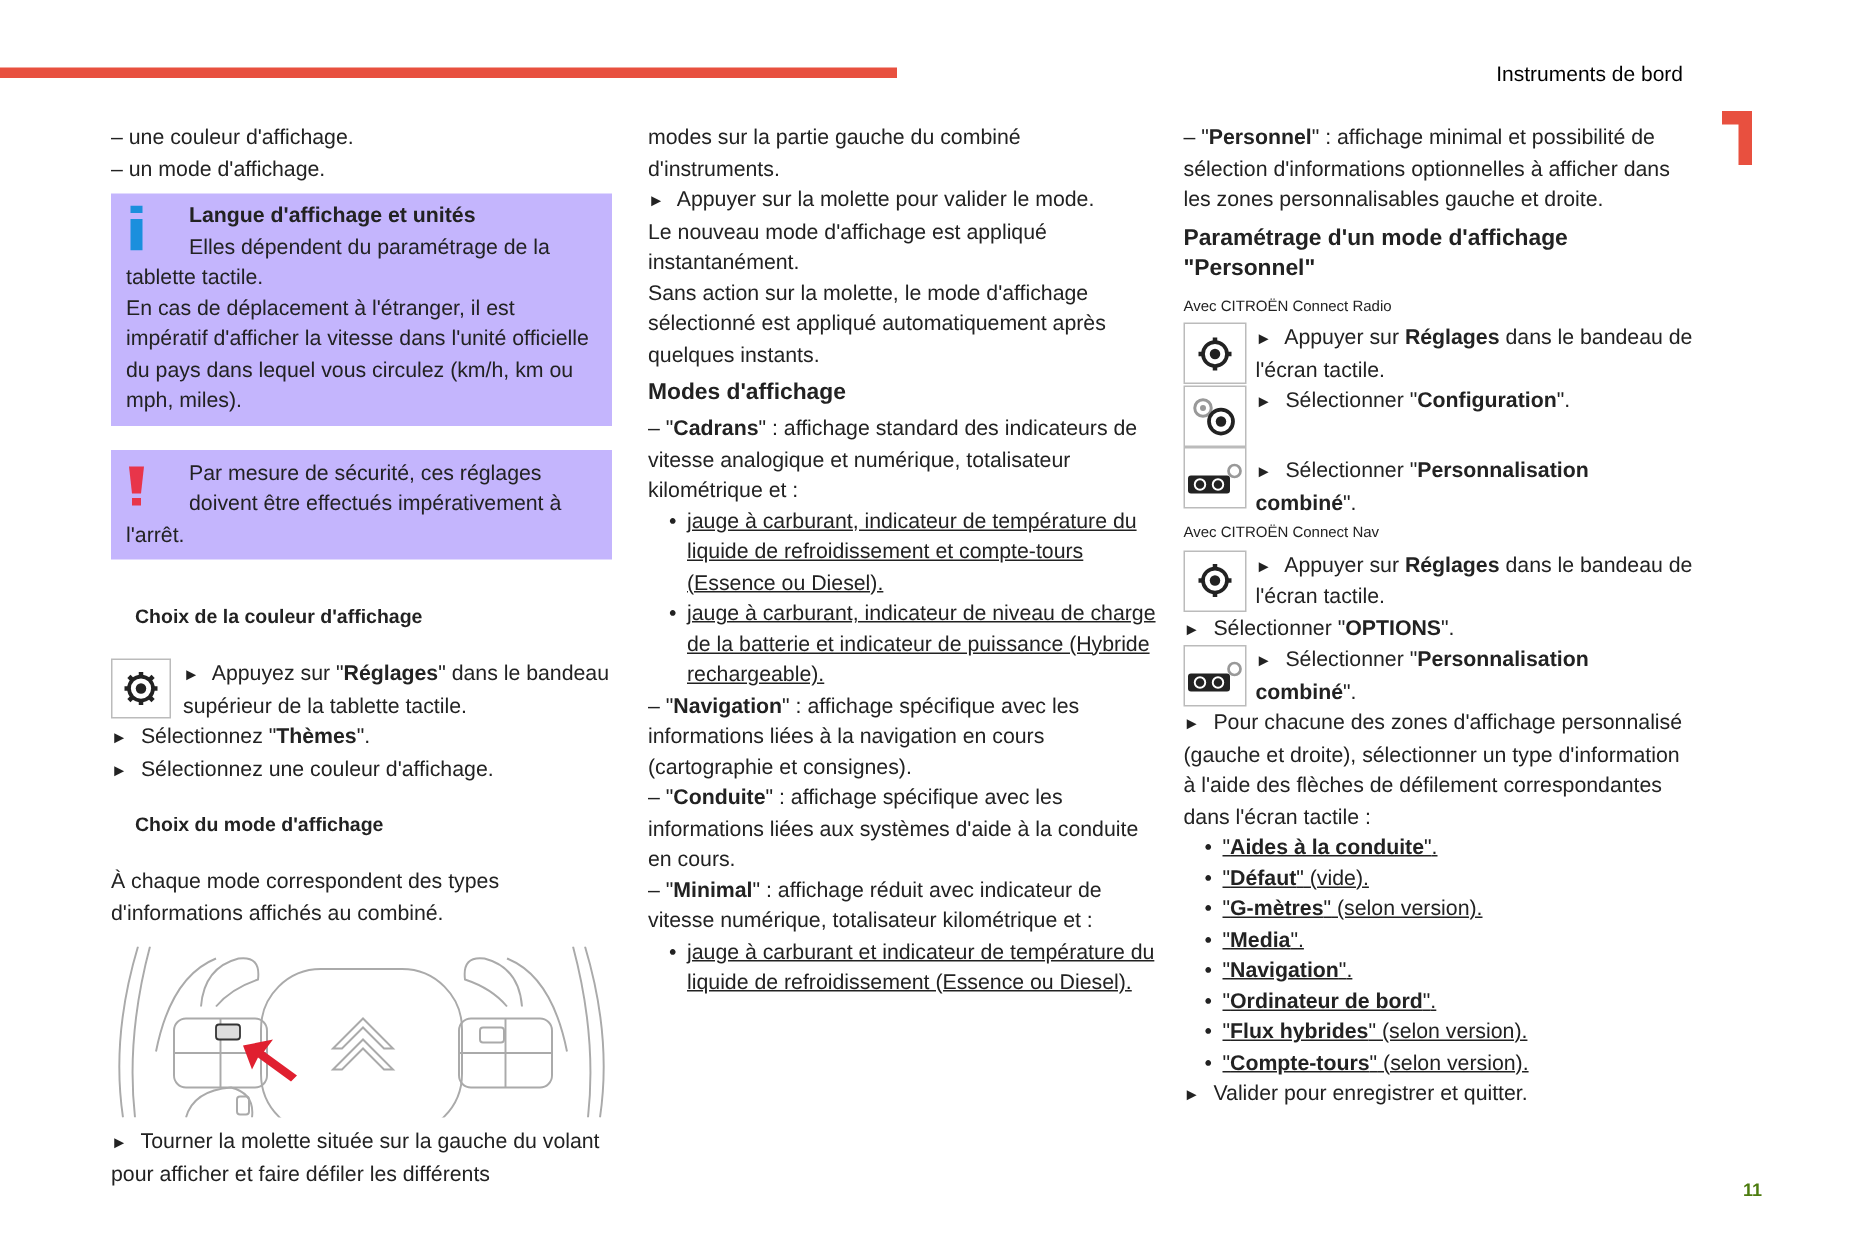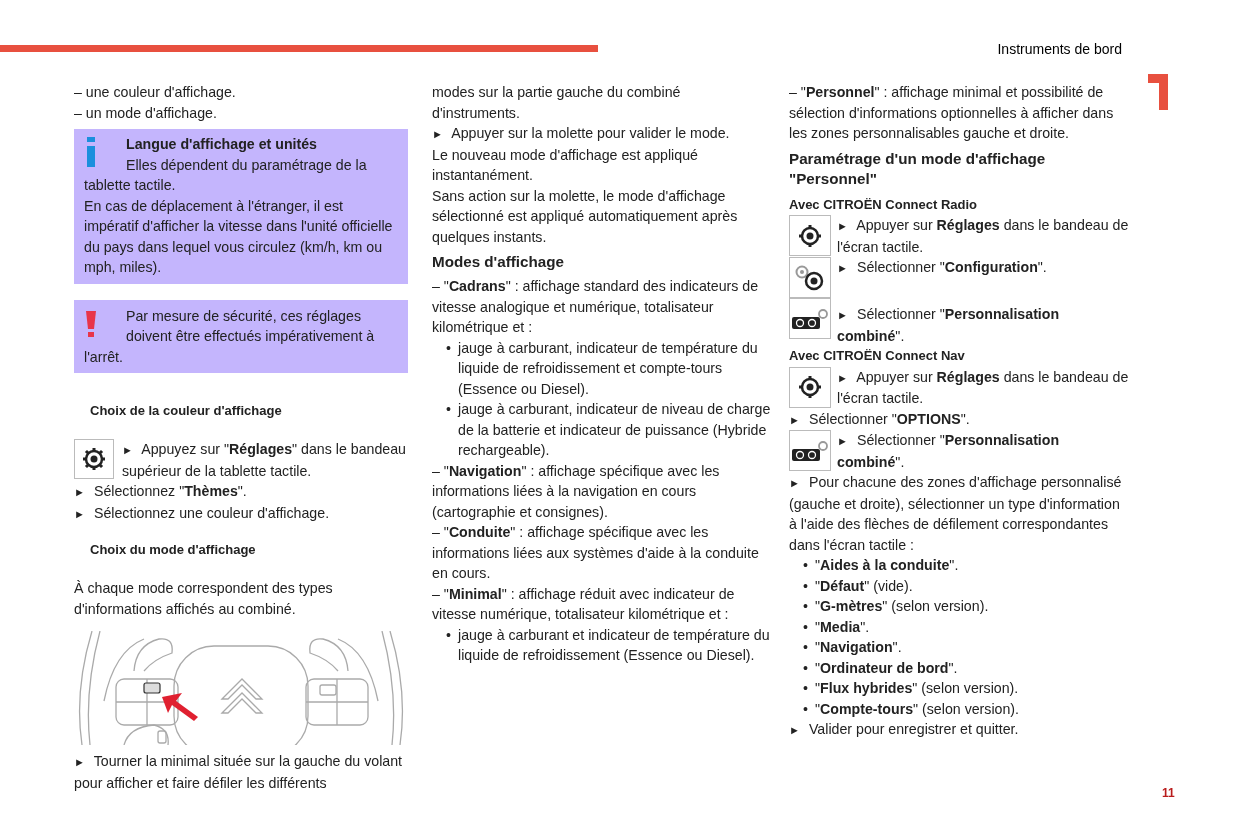--- a/index.html
+++ b/index.html
@@ -1,42 +1,42 @@
 <!DOCTYPE html>
 <html><head>
 <meta charset="utf-8">
 <style>
   * { box-sizing: border-box; margin: 0; padding: 0; }
   html, body { width: 1241px; height: 827px; background: #ffffff; overflow: hidden; }
   body { position: relative; font-family: "Liberation Sans", sans-serif; color: #222; font-size: 14.2px; line-height: 20.5px; }
   .topbar { position: absolute; left: 0; top: 45px; width: 598px; height: 7px; background: #e8503f; }
   .section-title { position: absolute; right: 119px; top: 39px; font-size: 14px; color: #000000; }
   .chapter-num { position: absolute; left: 1146px; top: 74px; width: 24px; height: 36px; }
-  .page-num { position: absolute; left: 1162px; top: 783px; font-size: 12px; font-weight: bold; color: #b91c1c; }
+  .page-num { position: absolute; left: 1162px; top: 783px; font-size: 12px; font-weight: bold; color: #4d7c0f; }
 
   .col { position: absolute; top: 82px; }
   .col1 { left: 74px; width: 334px; }
   .col2 { left: 432px; width: 340px; }
   .col3 { left: 789px; width: 340px; }
 
   p { margin: 0; }
   .b { font-weight: bold; }
   .arrow { display: inline-block; width: 16px; font-size: 11px; }
   .bullets { list-style: none; padding-left: 14px; }
-  .bullets li { position: relative; padding-left: 12px; }
+  .bullets li { position: relative; padding-left: 12px; text-decoration: underline; }
   .bullets li::before { content: "•"; position: absolute; left: 0; top: 0; }
 
   .note { background: #c4b5fd; padding: 5px 10px 6px 10px; margin-top: 6px; position: relative; }
   .note .ico { float: left; width: 22px; height: 30px; margin-right: 20px; margin-top: 3px; position: relative; }
   .note-title { font-weight: bold; }
   .note2 { margin-top: 16px; padding-top: 6px; padding-bottom: 6px; }
 
   h2 { font-size: 13px; font-weight: bold; margin: 16px; line-height: 24px; }
   h3 { font-size: 15.2px; font-weight: bold; margin: 0; line-height: 20px; }
-  h4 { font-size: 13px; font-weight: bold; margin: 0; line-height: 20.5px; }
+  h4 { font-size: 10px; font-weight: normal; margin: 0; line-height: 20.5px; }
 
   .iconbox { float: left; width: 40px; height: 40px; border: 1px solid #bbb; margin-right: 8px; display: flex; align-items: center; justify-content: center; background: #fff; }
   .iconbox.small { width: 42px; height: 41px; margin-right: 6px; }
   .clear { clear: both; }
 
   .wheel { width: 334px; height: 114px; margin-top: 12px; display: block; }
 </style>
 </head>
 <body>
 
@@ -120,21 +120,21 @@
       <rect x="246" y="54" width="16" height="10" rx="2"></rect>
       <path d="M148,68 L168,48 L188,68 L182,68 L168,54 L154,68 Z"></path>
       <path d="M148,82 L168,62 L188,82 L182,82 L168,68 L154,82 Z"></path>
       <path d="M50,114 Q55,96 80,94 Q96,98 94,114"></path>
       <rect x="84" y="100" width="8" height="12" rx="2"></rect>
     </g>
     <rect x="70" y="52" width="16" height="10" rx="2" fill="#ddd" stroke="#333" stroke-width="1.2"></rect>
     <polygon points="88,66 108,62 102,70 124,86 120,90 98,74 94,82" fill="#e02030"></polygon>
   </svg>
 
-  <p style="margin-top:6px;"><span class="arrow">►</span> <span>Tourner la minimal située sur la gauche du volant pour afficher et faire défiler les différents</span></p>
+  <p style="margin-top:6px;"><span class="arrow">►</span> <span>Tourner la molette située sur la gauche du volant pour afficher et faire défiler les différents</span></p>
 </div>
 
 <div class="col col2">
   <p>modes sur la partie gauche du combiné d'instruments.</p>
   <p><span class="arrow">►</span> <span>Appuyer sur la molette pour valider le mode.</span></p>
   <p>Le nouveau mode d'affichage est appliqué instantanément.</p>
   <p>Sans action sur la molette, le mode d'affichage sélectionné est appliqué automatiquement après quelques instants.</p>
   <h3 style="margin-top:5px;margin-bottom:4px;">Modes d'affichage</h3>
 
   <p>– "<span class="b">Cadrans</span>"<span> : affichage standard des indicateurs de vitesse analogique et numérique, totalisateur kilométrique et :</span></p>

